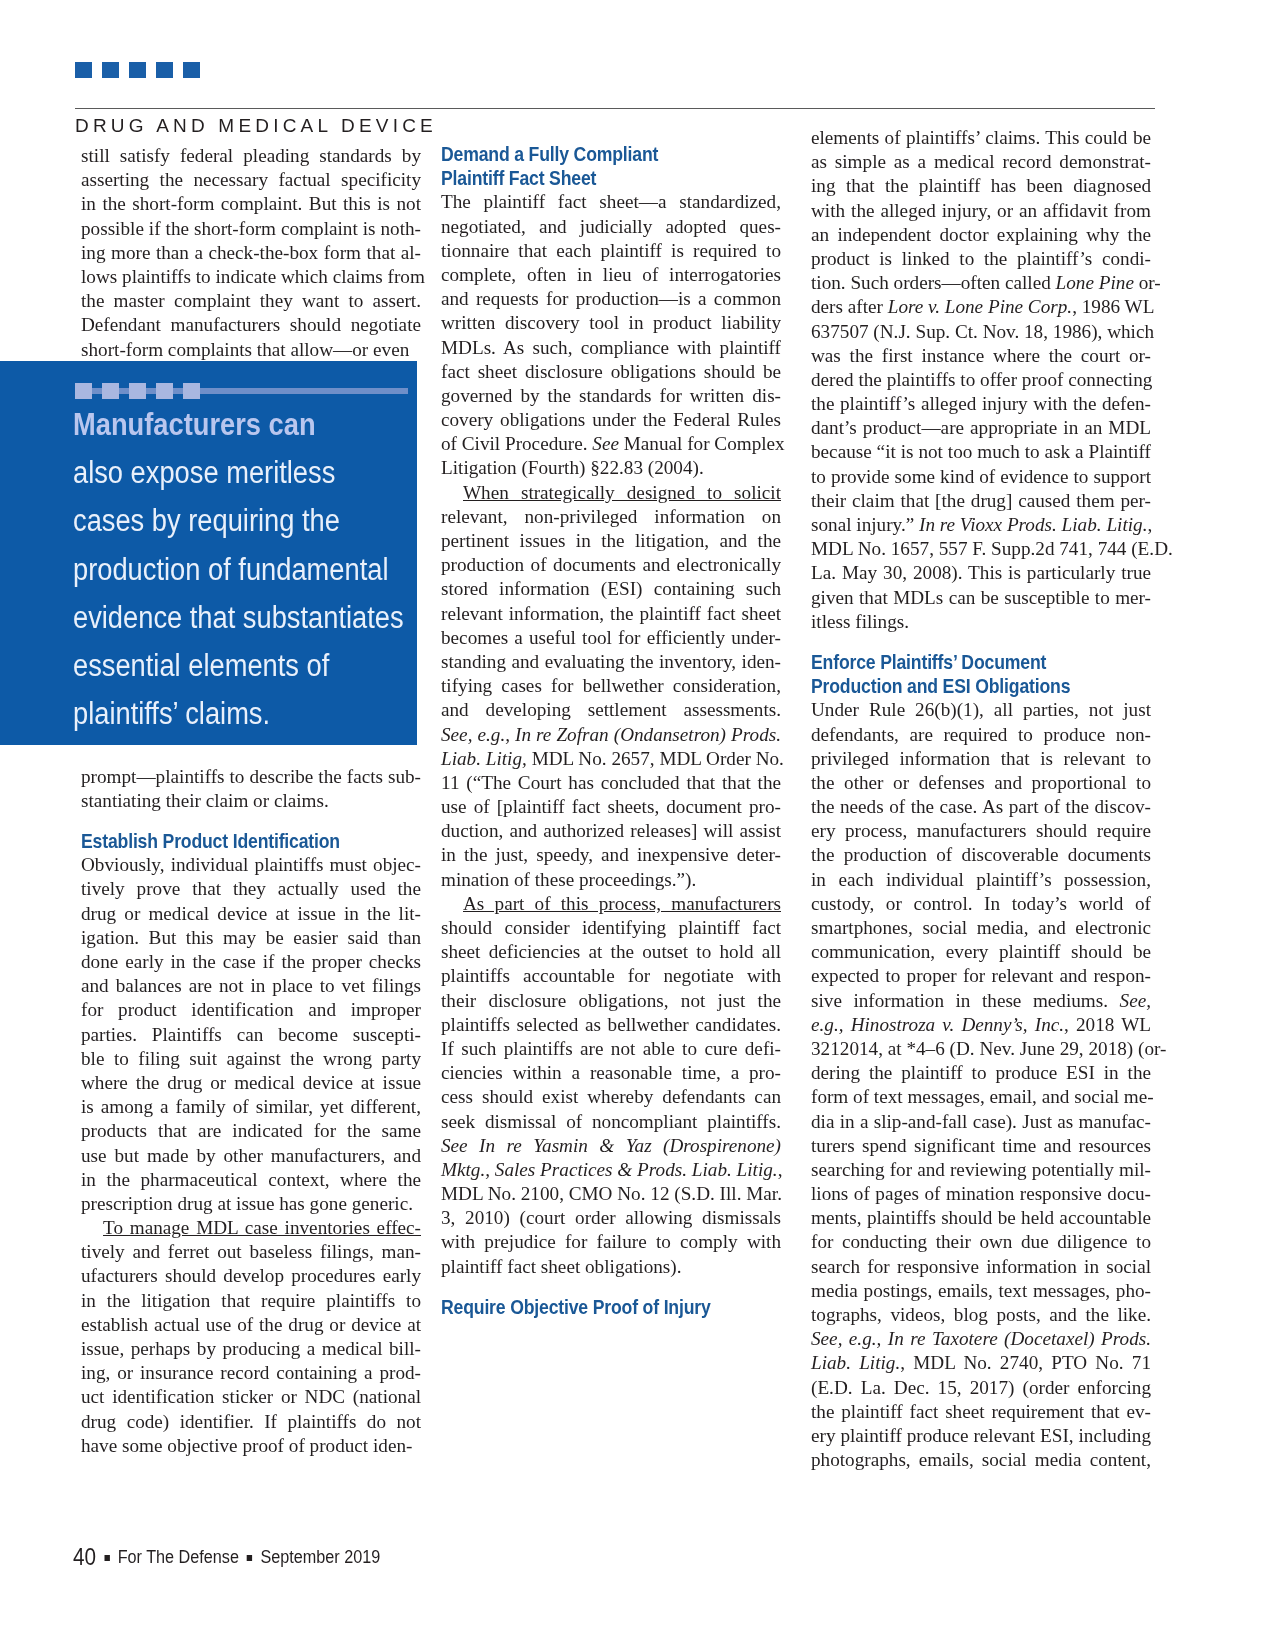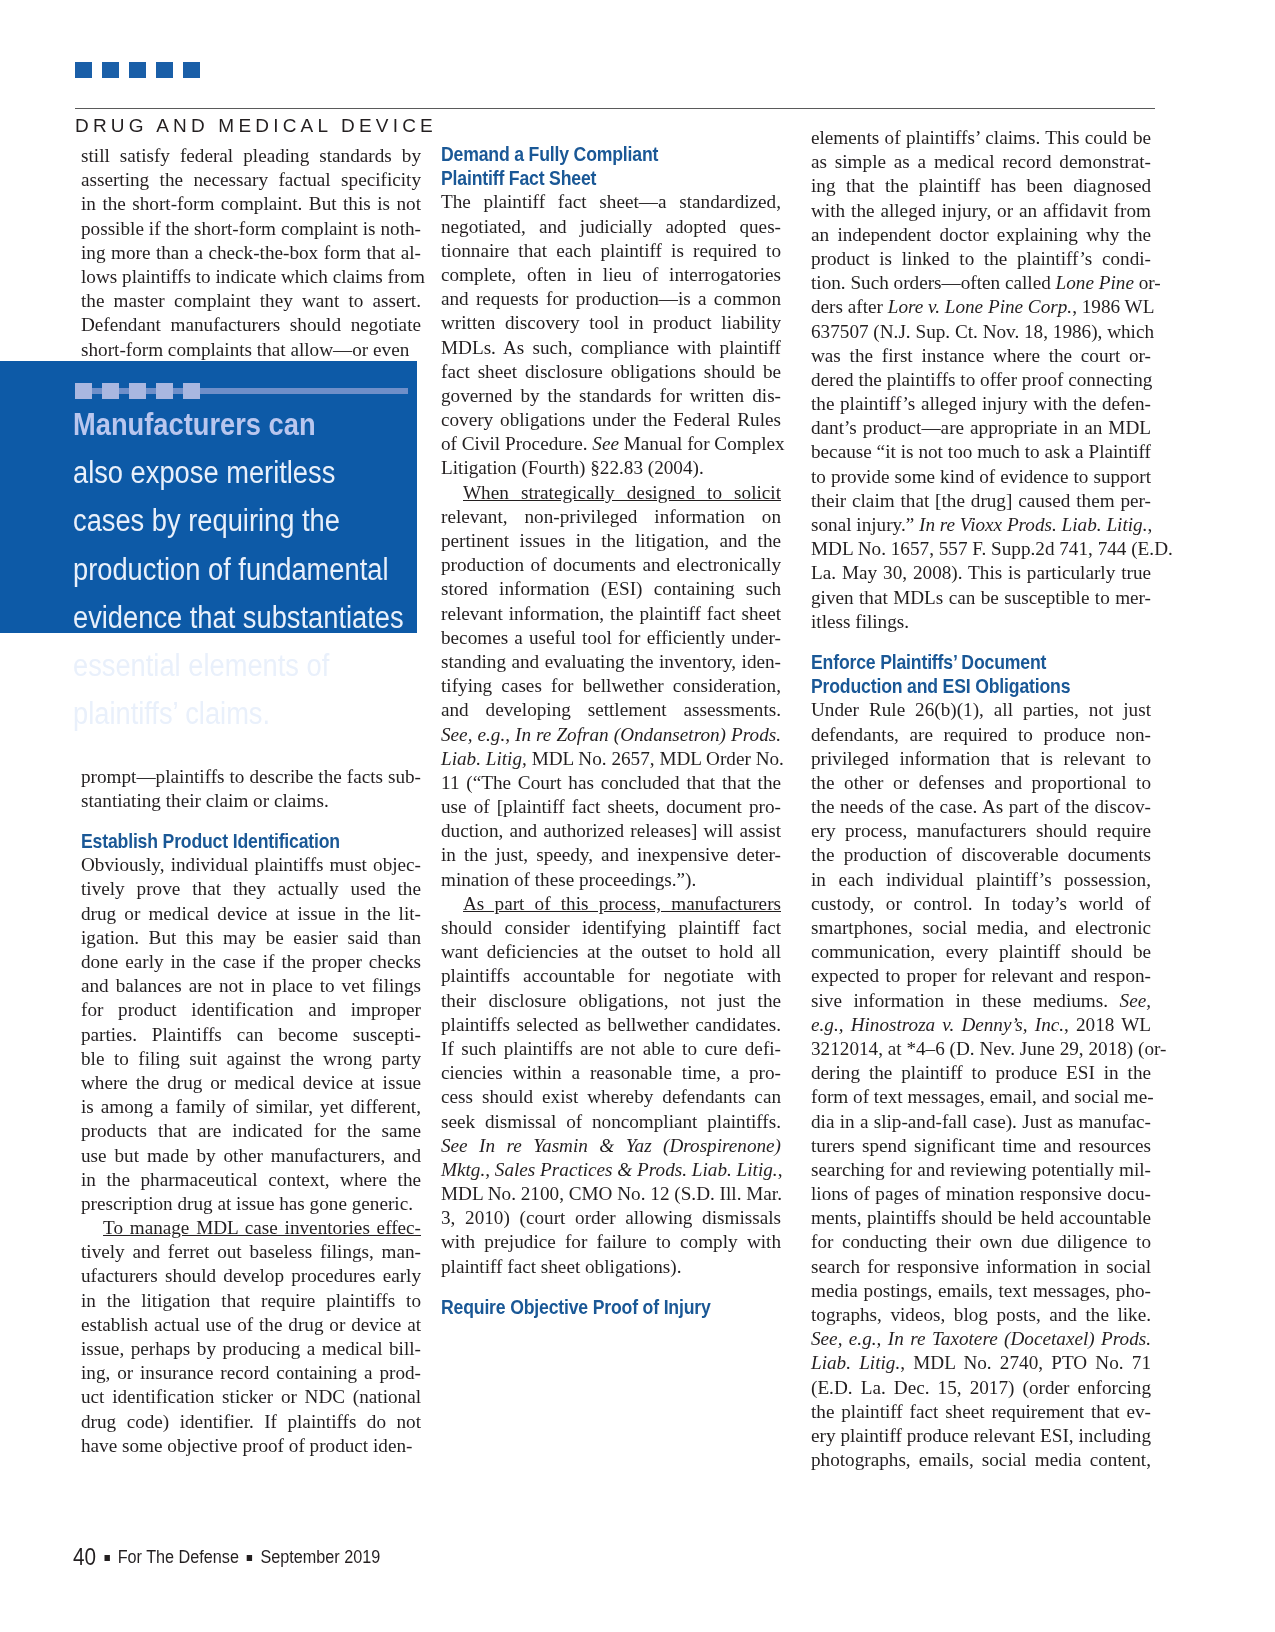--- a/index.html
+++ b/index.html
@@ -19,21 +19,21 @@
   .col2 { left: 441px; }
   .col3 { left: 811px; }
   .line { display: block; text-align: justify; text-align-last: justify; white-space: nowrap; height: 24.2px; }
   .line.last { text-align-last: left; }
   .line.indent { padding-left: 22px; text-decoration: underline; }
   .head { display: block; color: #1a5896; font-weight: bold; font-size: 20.5px; line-height: 24.2px; letter-spacing: -0.2px; transform: scaleX(0.86); transform-origin: left; white-space: nowrap; }
   .gap { display: block; height: 16px; }
   i { }
 
   
-  .pull { position: absolute; left: 0; top: 361px; width: 417px; height: 272px; background: #0d5aa7; }
+  .pull { position: absolute; left: 0; top: 361px; width: 417px; height: 384px; background: #0d5aa7; }
   .pull-deco { position: absolute; left: 75px; top: 22px; width: 333px; height: 16px; }
   .pull-deco .bar { position: absolute; left: 0; top: 5px; width: 333px; height: 6px; background: #6f8fc9; }
   .pull-deco .sq { position: absolute; top: 0; width: 17px; height: 16px; background: #a9b7e0; }
   .pull-text { position: absolute; left: 73px; top: 40px; color: #e9f0fb; font-size: 31px; line-height: 48.2px; transform: scaleX(0.88); transform-origin: left; white-space: nowrap; }
   .pull-text .bold { font-weight: bold; color: #b9c6ee; }
 
   
   .footer { position: absolute; left: 73px; top: 1544px; font-size: 18px; color: #231f20; display: flex; align-items: center; gap: 9px; transform: scaleX(0.9); transform-origin: left; }
   .footer .pg { font-size: 23px; }
   .footer .bullet { width: 6px; height: 6px; background: #231f20; display: inline-block; }
@@ -154,21 +154,21 @@
       <span class="line"><i>Liab. Litig,</i> MDL No. 2657, MDL Order No.</span>
       <span class="line">11 (“The Court has concluded that that the</span>
       <span class="line">use of [plaintiff fact sheets, document pro-</span>
       <span class="line">duction, and authorized releases] will assist</span>
       <span class="line">in the just, speedy, and inexpensive deter-</span>
       <span class="line last">mination of these proceedings.”).</span>
     </div>
   <div>
       <span class="line indent">As part of this process, manufacturers</span>
       <span class="line">should consider identifying plaintiff fact</span>
-      <span class="line">want deficiencies at the outset to hold all</span>
+      <span class="line">sheet deficiencies at the outset to hold all</span>
       <span class="line">plaintiffs accountable for negotiate with</span>
       <span class="line">their disclosure obligations, not just the</span>
       <span class="line">plaintiffs selected as bellwether candidates.</span>
       <span class="line">If such plaintiffs are not able to cure defi-</span>
       <span class="line">ciencies within a reasonable time, a pro-</span>
       <span class="line">cess should exist whereby defendants can</span>
       <span class="line">seek dismissal of noncompliant plaintiffs.</span>
       <span class="line"><i>See In re Yasmin &amp; Yaz (Drospirenone)</i></span>
       <span class="line"><i>Mktg., Sales Practices &amp; Prods. Liab. Litig.</i>,</span>
       <span class="line">MDL No. 2100, CMO No. 12 (S.D. Ill. Mar.</span>

